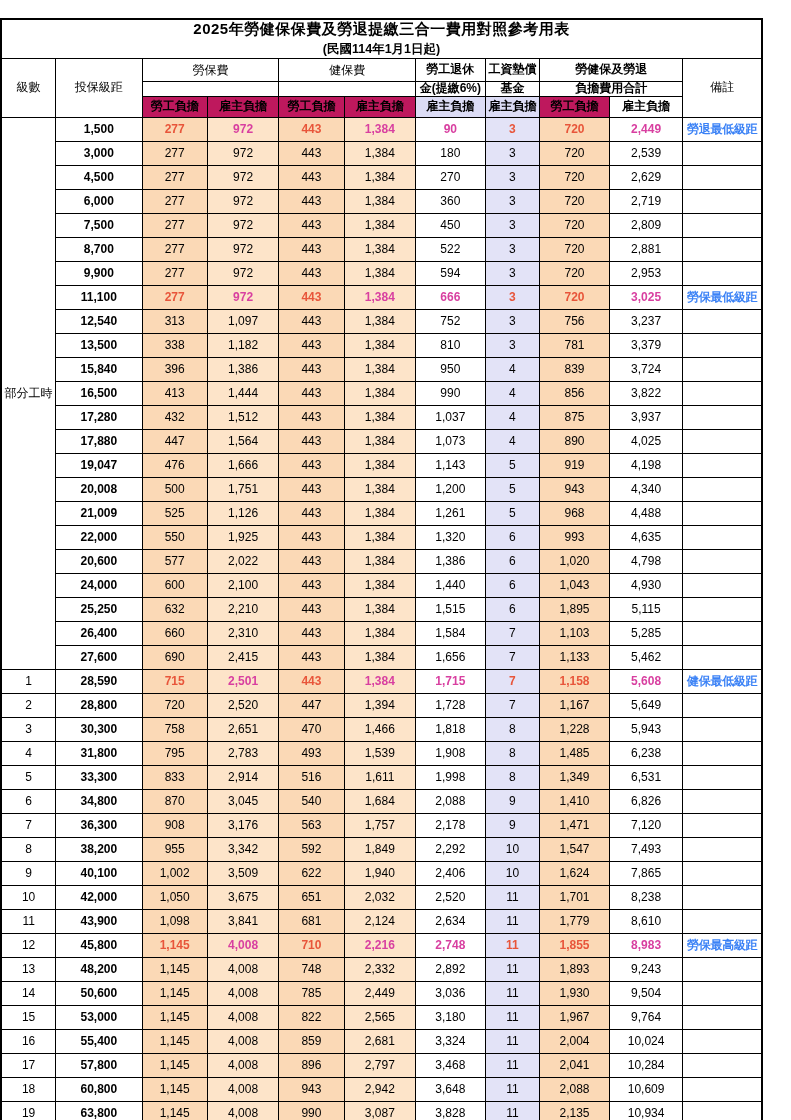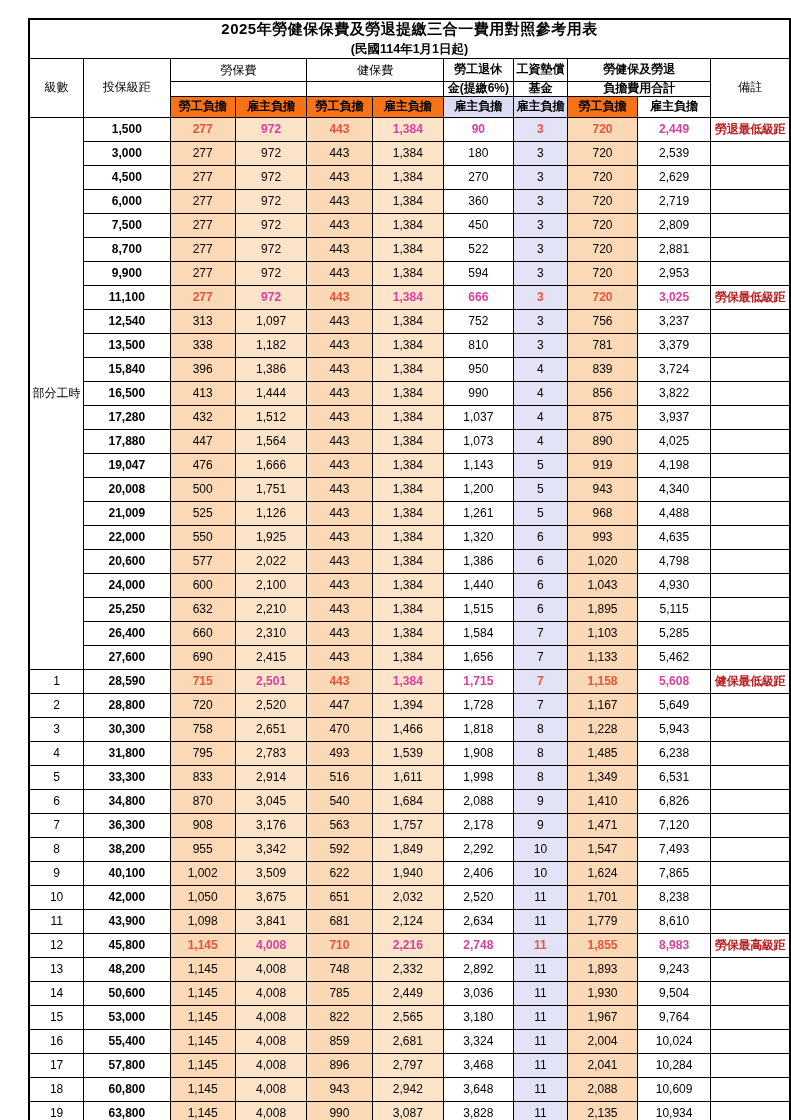--- a/index.html
+++ b/index.html
@@ -1,36 +1,36 @@
 <!DOCTYPE html>
 <html><head>
 <meta charset="utf-8">
 <style>
   html,body{margin:0;padding:0;background:#ffffff;}
   body{width:791px;height:1120px;font-family:"Liberation Sans","DejaVu Sans",sans-serif;color:#000;}
-  .page{width:746px;height:1120px;position:relative;box-sizing:border-box;padding:18px 14px 6px 14px;margin-left:14px;}
+  .page{width:746px;height:1120px;position:relative;box-sizing:border-box;padding:18px 14px 6px 0;}
   table.main{border-collapse:collapse;width:763px;table-layout:fixed;border:2px solid #000;}
   table.main td,table.main th{border:1px solid #000;text-align:center;vertical-align:middle;font-size:12px;padding:0;}
   .title-cell{border:none;padding:6px 0 4px 0;}
   .title-1{font-size:15px;font-weight:bold;letter-spacing:.5px;}
   .title-2{font-size:12.5px;font-weight:bold;margin-top:2px;}
   .hdr{font-weight:normal;font-size:12.5px;height:22px;}
   .hdr-sm{font-weight:bold;font-size:11px;line-height:1.15;}
-  .sub-or{background:#f97316;font-weight:bold;font-size:11px;height:20px;}
+  .sub-or{background:#be185d;font-weight:bold;font-size:11px;height:20px;}
   .sub-bl{background:#dcdcf5;font-weight:bold;font-size:11px;height:20px;}
   .sub-wh{background:#ffffff;font-weight:bold;font-size:11px;height:20px;}
   td.r{height:23px;}
   .c-orange{background:#fbd9b6;}
   .c-orange-l{background:#fde4c9;}
   .c-blue{background:#e3e3f7;}
   .c-white{background:#ffffff;}
   .num{font-size:12.5px;}
   .lv{font-size:12.5px;}
   .range{font-size:12.5px;font-weight:bold;}
-  .note{font-size:9px;color:#b91c1c;font-weight:bold;letter-spacing:-0.3px;}
+  .note{font-size:9px;color:#3b82f6;font-weight:bold;letter-spacing:-0.3px;}
   .hl{color:#e8553a;font-weight:bold;}
   .hl-p{color:#d83fa0;font-weight:bold;}
   .partial{font-size:12.5px;}
 </style>
 </head>
 <body>
 
 <div class="page">
   <table class="main">
     <colgroup>

